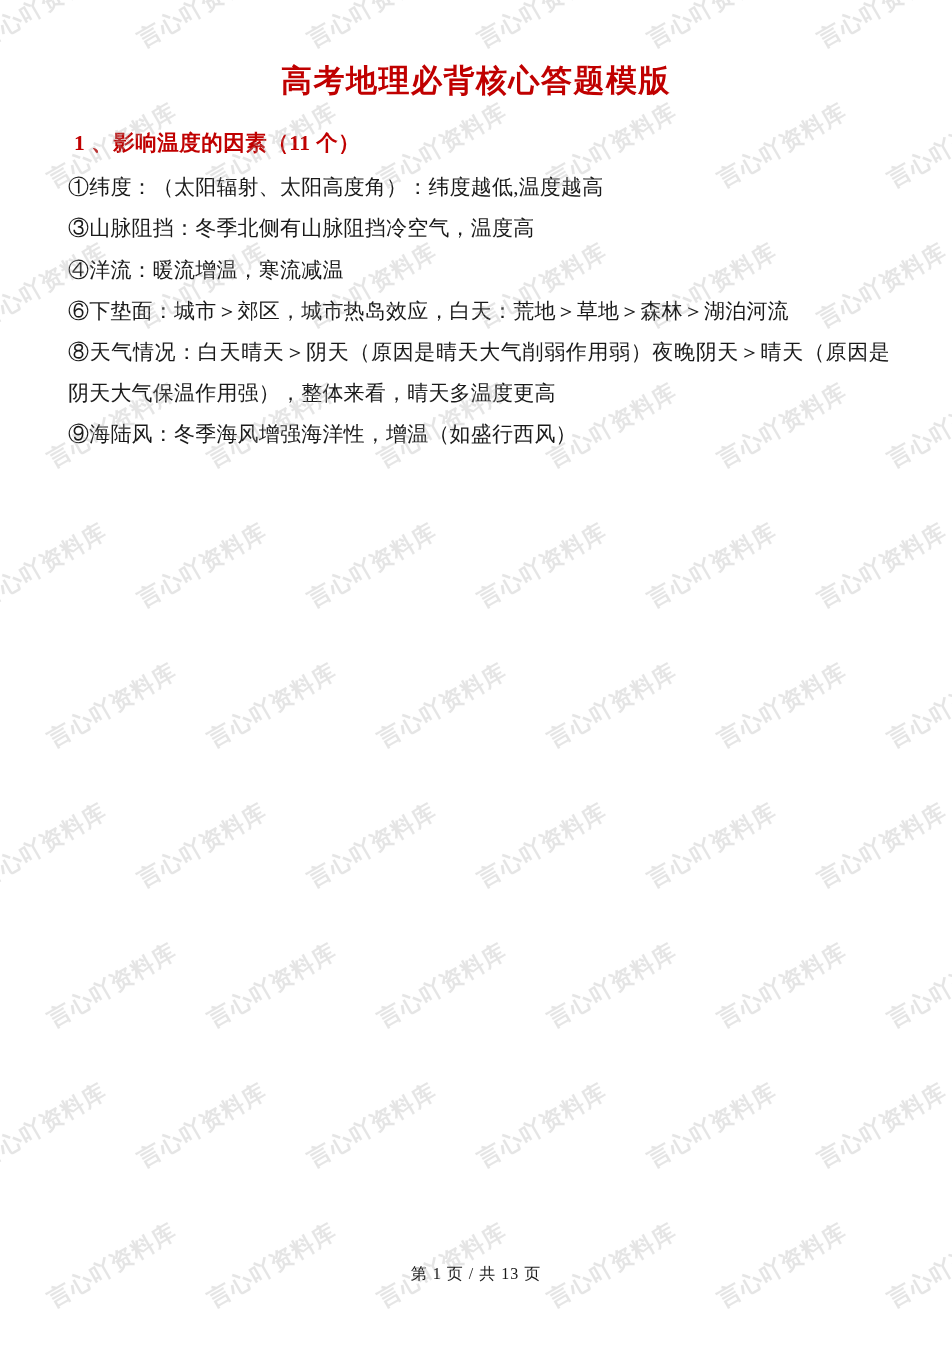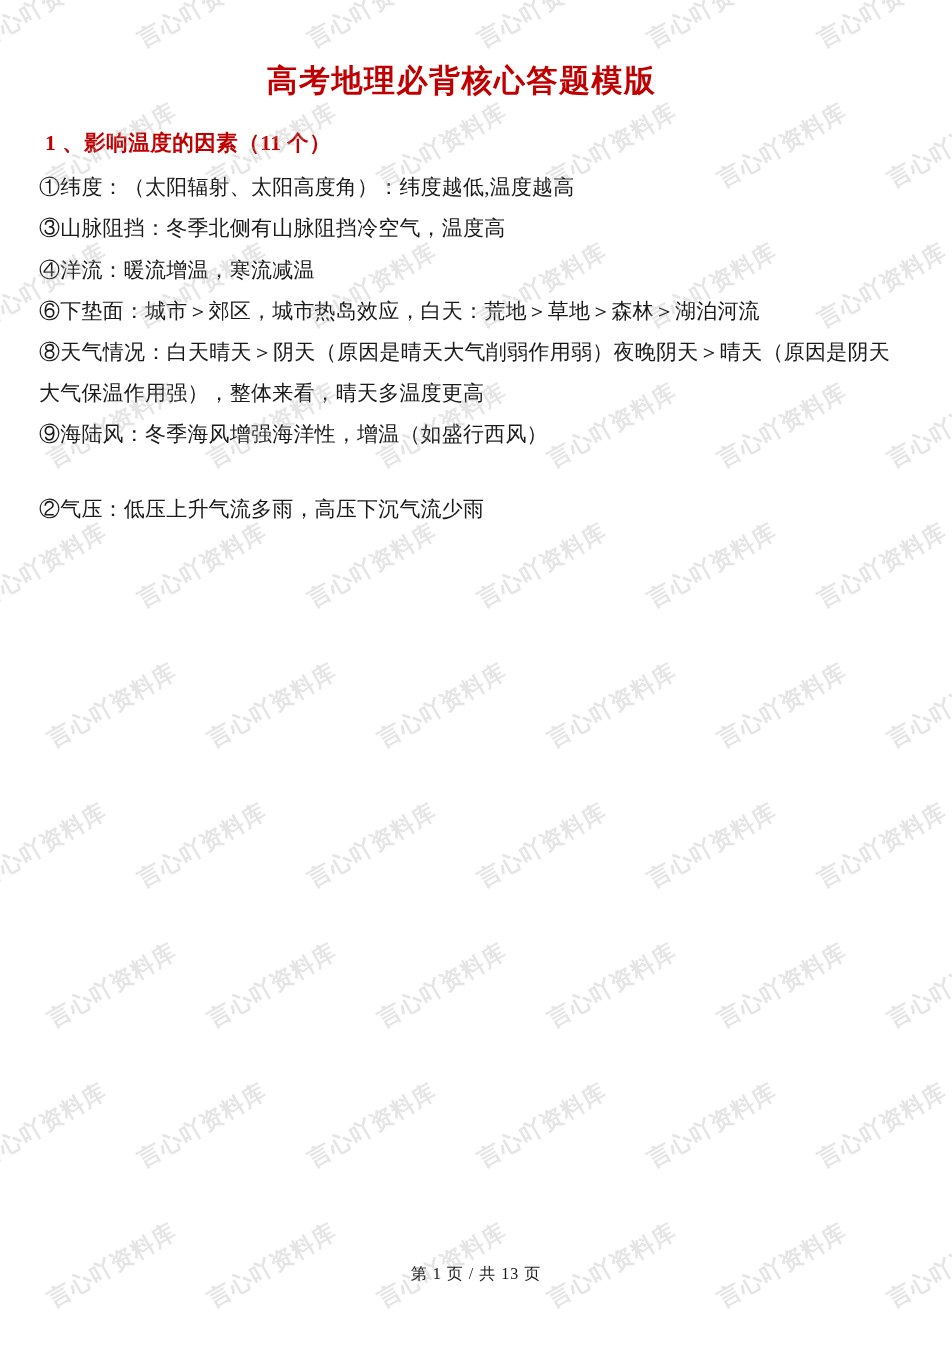--- a/index.html
+++ b/index.html
@@ -32,21 +32,21 @@
     color: rgba(170, 170, 170, 0.30);
     transform: rotate(-30deg);
     white-space: nowrap;
     letter-spacing: 1px;
   }
 
   
   #page {
     position: relative;
     z-index: 1;
-    padding: 44px 62px 0 33px;
+    padding: 44px 62px 0 62px;
     box-sizing: border-box;
     height: 100%;
     border-radius: 21px;
   }
 
   #doc-title {
     text-align: center;
     color: #c00000;
     font-weight: 700;
     font-size: 31px;
@@ -163,18 +163,17 @@
     <p class="para">③山脉阻挡：冬季北侧有山脉阻挡冷空气，温度高</p>
     <p class="para">④洋流：暖流增温，寒流减温</p>
     <p class="para">⑥下垫面：城市＞郊区，城市热岛效应，白天：荒地＞草地＞森林＞湖泊河流</p>
     <p class="para">⑧天气情况：白天晴天＞阴天（原因是晴天大气削弱作用弱）夜晚阴天＞晴天（原因是阴天大气保温作用强），整体来看，晴天多温度更高</p>
     <p class="para">⑨海陆风：冬季海风增强海洋性，增温（如盛行西风）</p>
   </div>
 
   <div class="spacer-lg"></div>
 
   <div class="section">
-    <p class="para">②气压：低压上升气流多雨，高压下沉气流少雨</p>
   </div>
 
 </div>
 
 <div id="footer">第 1 页 / 共 13 页</div>
 
 </body></html>

